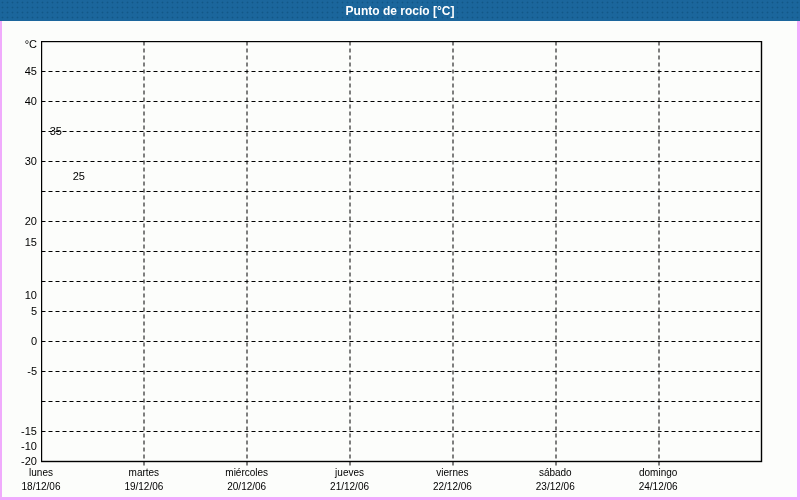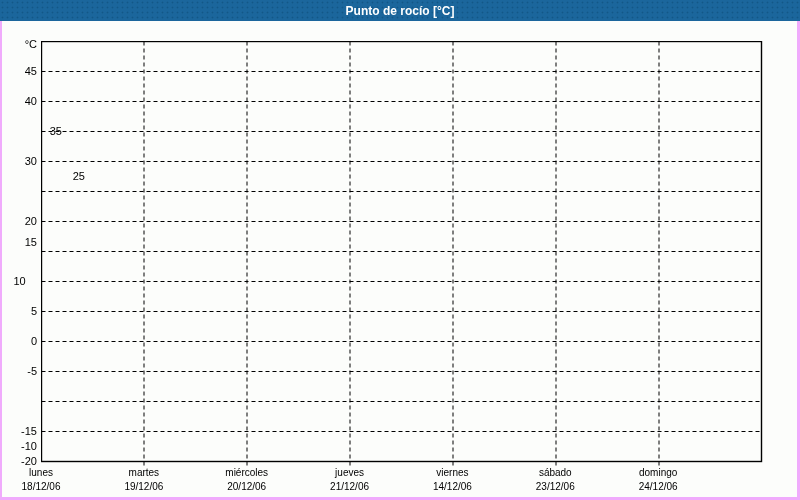--- a/index.html
+++ b/index.html
@@ -80,21 +80,21 @@
     </div>
     <div id="y-axis-labels">
         <span class="y-label" style="top: 16px;">°C</span>
         <span class="y-label" style="top: 43px;">45</span>
         <span class="y-label" style="top: 73px;">40</span>
         <span class="y-label" style="top: 103px; margin-left: 25px;">35</span>
         <span class="y-label" style="top: 133px;">30</span>
         <span class="y-label" style="top: 148px; margin-left: 48px;">25</span>
         <span class="y-label" style="top: 193px;">20</span>
         <span class="y-label" style="top: 214px;">15</span>
-        <span class="y-label" style="top: 253px; text-align: center;">10</span>
+        <span class="y-label" style="top: 267px;">10</span>
         <span class="y-label" style="top: 283px;">5</span>
         <span class="y-label" style="top: 313px;">0</span>
         <span class="y-label" style="top: 343px;">-5</span>
         <span class="y-label" style="top: 373px; margin-top: 45px;">-10</span>
         <span class="y-label" style="top: 403px;">-15</span>
         <span class="y-label" style="top: 433px;">-20</span>
       </div>
     <div id="x-axis-labels">
         <div class="x-day" style="left: 39px; top: 445px;">
           <span>lunes</span>
@@ -107,21 +107,21 @@
         <div class="x-day" style="left: 244.714px; top: 445px;">
           <span>miércoles</span>
           <span>20/12/06</span>
         </div>
         <div class="x-day" style="left: 347.571px; top: 445px;">
           <span>jueves</span>
           <span>21/12/06</span>
         </div>
         <div class="x-day" style="left: 450.429px; top: 445px;">
           <span>viernes</span>
-          <span>14/12/06</span>
+          <span>22/12/06</span>
         </div>
         <div class="x-day" style="left: 553.286px; top: 445px;">
           <span>sábado</span>
           <span>23/12/06</span>
         </div>
         <div class="x-day" style="left: 656.143px; top: 445px;">
           <span>domingo</span>
           <span>24/12/06</span>
         </div>
       </div>

